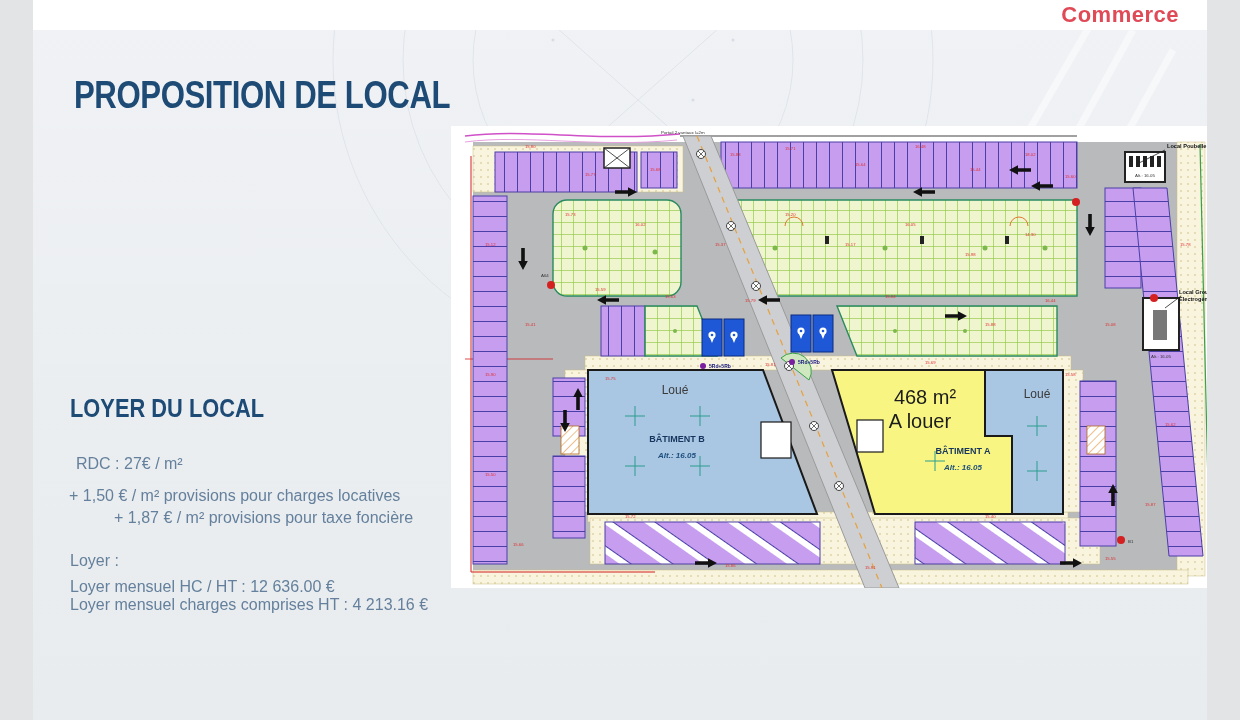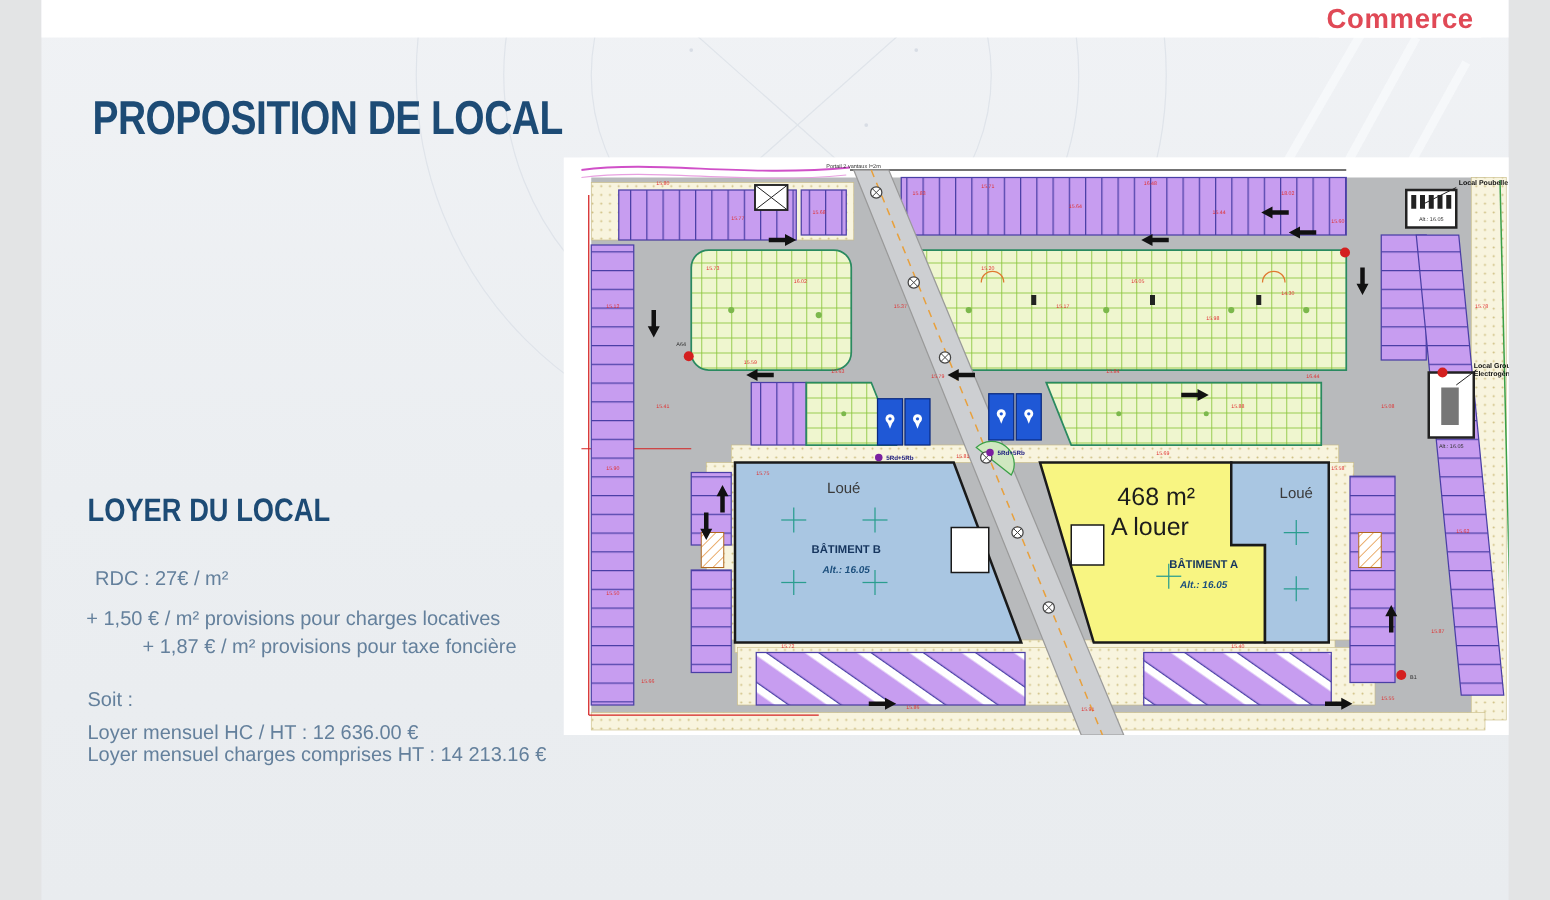--- a/index.html
+++ b/index.html
@@ -72,23 +72,23 @@
         <span class="logo-text">Commerce</span>
       </div>
     </div>
 
     <h1 class="page-title">PROPOSITION DE LOCAL</h1>
 
     <h2 class="rent-heading">LOYER DU LOCAL</h2>
     <p class="rent-text rate-line">RDC : 27€ / m²</p>
     <p class="rent-text charge-line-1">+ 1,50 € / m² provisions pour charges locatives</p>
     <p class="rent-text charge-line-2">+ 1,87 € / m² provisions pour taxe foncière</p>
-    <p class="rent-text soit-line">Soit :</p>
+    <p class="rent-text soit-line">Loyer :</p>
     <p class="rent-text sum-line-1">Loyer mensuel HC / HT : 12 636.00 €</p>
-    <p class="rent-text sum-line-2">Loyer mensuel charges comprises HT : 14 213.16 €</p>
+    <p class="rent-text sum-line-2">Loyer mensuel charges comprises HT : 4 213.16 €</p>
 
     <div class="plan-wrap">
       <svg width="750" height="462" viewBox="0 0 750 462">
         <defs>
           <pattern id="patStallV" width="13" height="60" patternUnits="userSpaceOnUse">
             <rect width="13" height="60" fill="#c79df0"></rect>
             <line x1="0.5" y1="0" x2="0.5" y2="60" stroke="#4a3fa6" stroke-width="1"></line>
           </pattern>
           <pattern id="patStallH" width="60" height="15" patternUnits="userSpaceOnUse">
             <rect width="60" height="15" fill="#c79df0"></rect>

